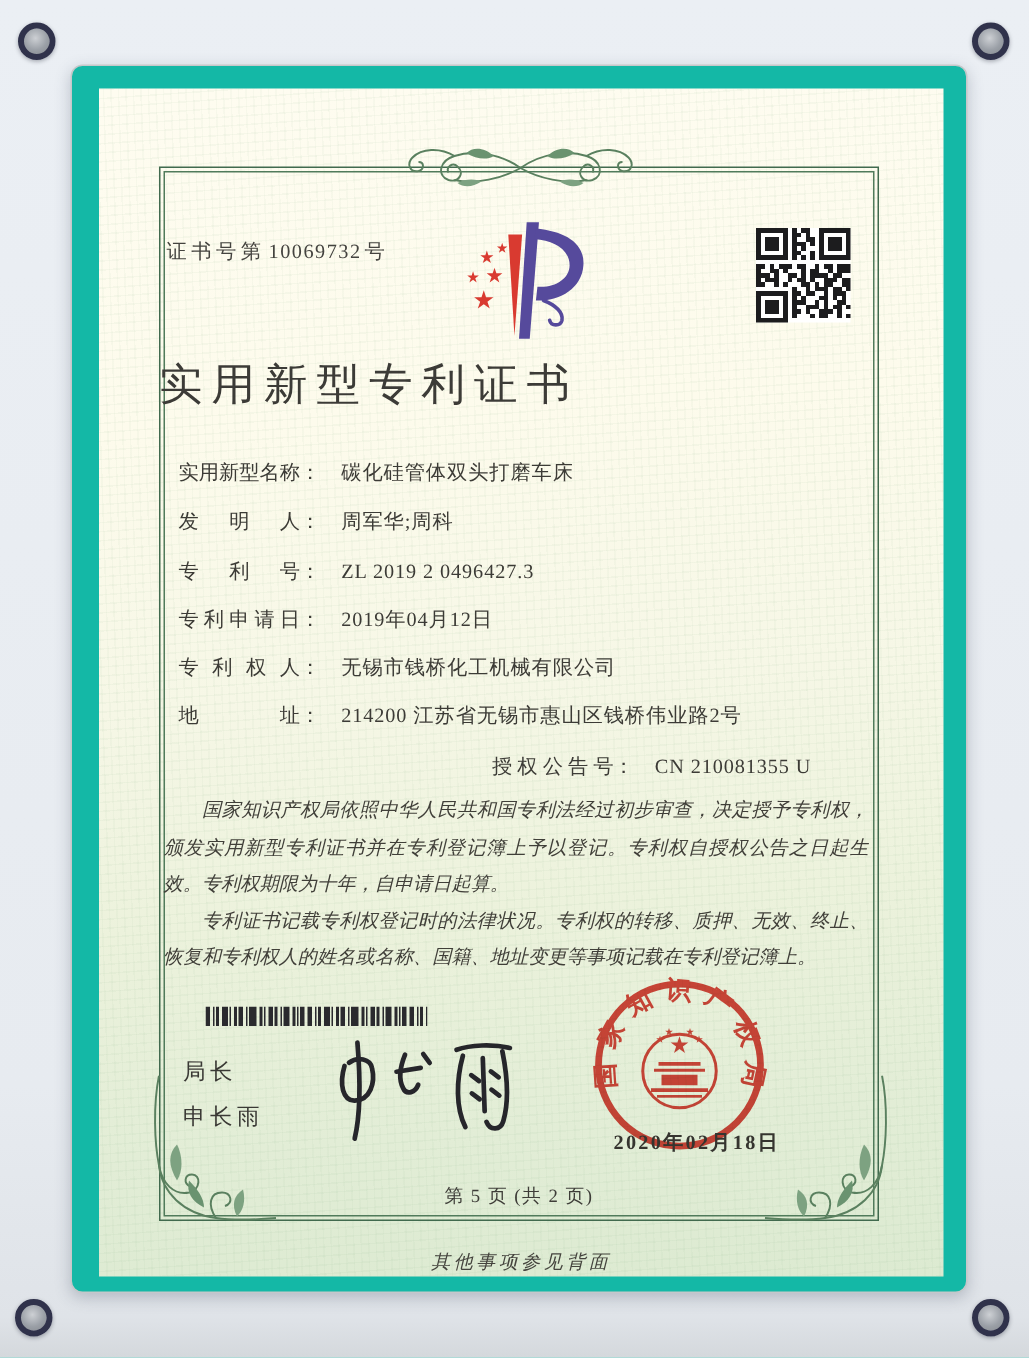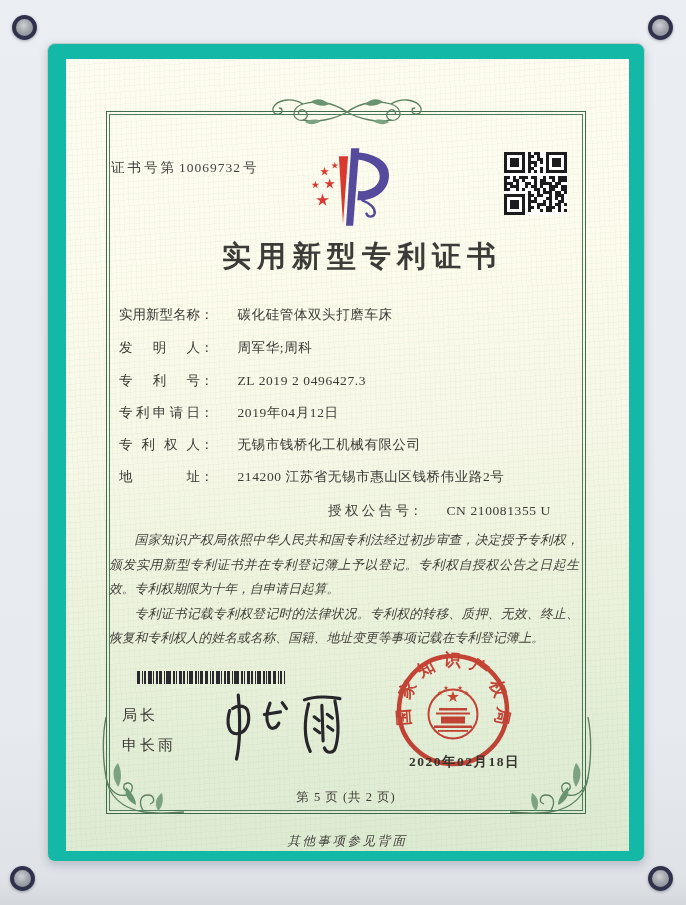--- a/index.html
+++ b/index.html
@@ -19,26 +19,26 @@
       repeating-linear-gradient(88deg,rgba(125,172,128,.05) 0 1px,rgba(0,0,0,0) 1px 5px),
       repeating-linear-gradient(-4deg,rgba(118,168,122,.06) 0 1px,rgba(0,0,0,0) 1px 6px),
       linear-gradient(176deg,#fefcf0 0%,#fdfbec 28%,#f6f7e6 50%,#ecf2dc 68%,#e2edd6 86%,#dcead1 100%)}
   .frame{position:absolute;left:40px;top:52px;width:480px;height:703px;box-sizing:border-box;
     border:1.6px solid #416a4e}
   .frame::after{content:"";position:absolute;inset:2px;border:1px solid #507b5b}
   .certno{position:absolute;left:45px;top:100px;font-size:13.5px;color:#44433f;letter-spacing:3px;white-space:nowrap}
   .certno .num{letter-spacing:1px;margin:0 2px}
   .logo{position:absolute;left:232px;top:87px;width:94px;height:82px}
   .qr{position:absolute;left:438px;top:93px;width:63px;height:63px}
-  .title{position:absolute;left:56px;top:178px;width:480px;text-align:center;
-    font-size:29px;font-weight:700;color:#3c3b37;letter-spacing:6px;white-space:nowrap}
+  .title{position:absolute;left:40px;top:178px;width:480px;text-align:left;
+    font-size:29px;font-weight:400;color:#3c3b37;letter-spacing:6px;white-space:nowrap}
   .fields{position:absolute;left:53px;top:247px;width:470px;height:220px}
   .frow{position:absolute;left:0;font-size:13.5px;color:#3c3b36;white-space:nowrap}
   .flabel{display:inline-block;width:81px;text-align:justify;text-align-last:justify;vertical-align:bottom}
-  .fvalue{margin-left:24px;letter-spacing:.6px}
+  .fvalue{margin-left:14px;letter-spacing:.6px}
   .pair2{position:absolute;left:209px;top:0}
   .bodytext{position:absolute;left:43px;top:469px;width:470px;font-size:12.8px;font-style:italic;
     line-height:1.92;color:#403f39;text-align:justify}
   .bodytext p{margin:0;text-indent:2em}
   .barcode{position:absolute;left:71px;top:612px;width:148px;height:13px}
   .director{position:absolute;left:56px;top:641px;font-size:15px;color:#3a3935;letter-spacing:3px;line-height:2.0}
   .signature{position:absolute;left:146px;top:627px;width:142px;height:80px;transform:rotate(-2deg)}
   .seal{position:absolute;left:328px;top:592px;width:118px;height:118px;mix-blend-mode:multiply;opacity:.93}
   .sealdate{position:absolute;left:343px;top:694px;font-size:13.5px;font-weight:700;color:#35342f;
     letter-spacing:1.5px;z-index:3}

